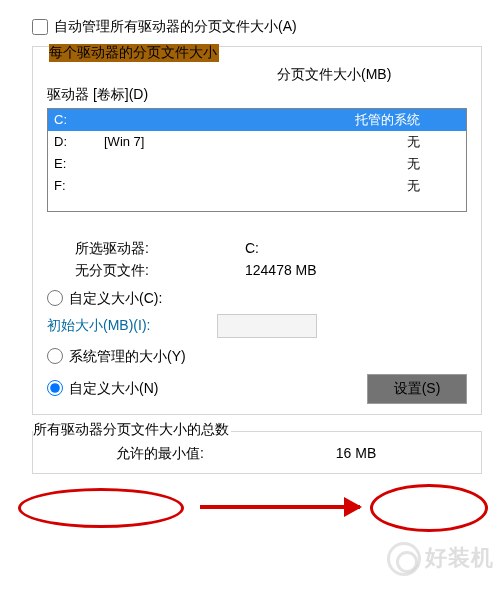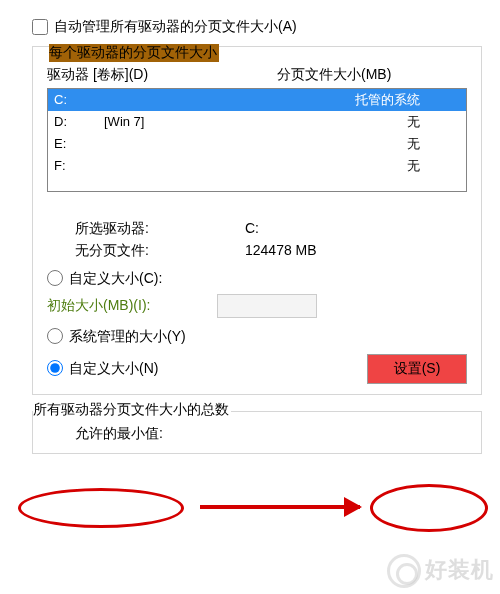--- a/index.html
+++ b/index.html
@@ -49,21 +49,21 @@
     left: 0;
     right: 0;
     border-top: 1px solid #d6d6d6;
   }
   .group .legend { z-index: 1; }
   .headers {
     display: flex;
     margin-top: 6px;
     margin-bottom: 4px;
   }
-  .headers .col1 { width: 230px; }
+  .headers .col1 { width: 230px; margin-top: 20px; }
   .headers .col2 { flex: 1; }
   .listbox {
     border: 1px solid #848484;
     height: 104px;
     overflow: hidden;
     background: #fff;
   }
   .listrow {
     display: flex;
     height: 22px;
@@ -85,37 +85,37 @@
   .radio-row {
     display: flex;
     align-items: flex-start;
     margin: 10px 0 4px 0;
   }
   .radio-row input[type="radio"] {
     width: 16px; height: 16px; margin: 0 6px 0 0;
   }
   .size-inputs { margin-left: 0; }
   .size-inputs .row { display: flex; align-items: center; margin: 6px 0; }
-  .size-inputs .lbl { width: 170px; color: #4d7c0f; }
+  .size-inputs .lbl { width: 170px; color: #0369a1; }
   .size-inputs input[type="text"] {
     width: 100px; height: 24px;
     border: 1px solid #ccc; background: #f4f4f4;
   }
   .set-row {
     display: flex;
     align-items: center;
     margin-top: 8px;
     position: relative;
   }
   .set-row .spacer { flex: 1; }
   .btn {
     min-width: 100px;
     height: 30px;
     border: 1px solid #9c9c9c;
-    background: #ef4444;
+    background: #737373;
     font-family: inherit;
     font-size: 14px;
     cursor: pointer;
     padding: 0 18px;
   }
   .circle {
     position: absolute;
     border: 3px solid #d40000;
     border-radius: 50%;
     pointer-events: none;
@@ -138,21 +138,21 @@
   .arrow::after {
     content: "";
     position: absolute;
     right: -2px; top: -8px;
     border-left: 18px solid #d40000;
     border-top: 10px solid transparent;
     border-bottom: 10px solid transparent;
   }
   .watermark {
     position: absolute;
-    right: 6px; bottom: 6px;
+    right: 6px; bottom: 18px;
     color: rgba(200,200,200,0.6);
     font-size: 22px;
     font-weight: bold;
     letter-spacing: 1px;
     pointer-events: none;
   }
   .wm-circle {
     display:inline-block;
     width:34px;height:34px;
     border:3px solid rgba(200,200,200,0.5);
@@ -165,20 +165,21 @@
     content:"";position:absolute;left:6px;top:6px;
     width:16px;height:16px;border:3px solid rgba(200,200,200,0.5);
     border-radius:50%;
   }
   .total-group {
     border: 1px solid #d6d6d6;
     border-top:none;
     position: relative;
     margin-top: 16px;
     padding: 14px 14px 6px 14px;
+    text-align: center;
   }
   .total-group::before{
     content:"";position:absolute;top:0;left:0;right:0;
     border-top:1px solid #d6d6d6;
   }
   .total-group .legend{
     position:absolute;top:-10px;left:0;background:#fff;padding:0 2px 0 0;z-index:1;
   }
 </style>
 </head>
@@ -255,20 +256,21 @@
       </div>
       <div class="spacer"></div>
       <button class="btn">设置(S)</button>
     </div>
   </div>
 
   <div class="total-group">
     <span class="legend">所有驱动器分页文件大小的总数</span>
     <div class="info-row">
       <span class="k">允许的最小值:</span>
+      <span class="v">16 MB</span>
     </div>
   </div>
 </div>
 
 <div class="circle circle1"></div>
 <div class="arrow"></div>
 <div class="circle circle2"></div>
 
 <div class="watermark">
   <span class="wm-circle"></span><span>好装机</span>

